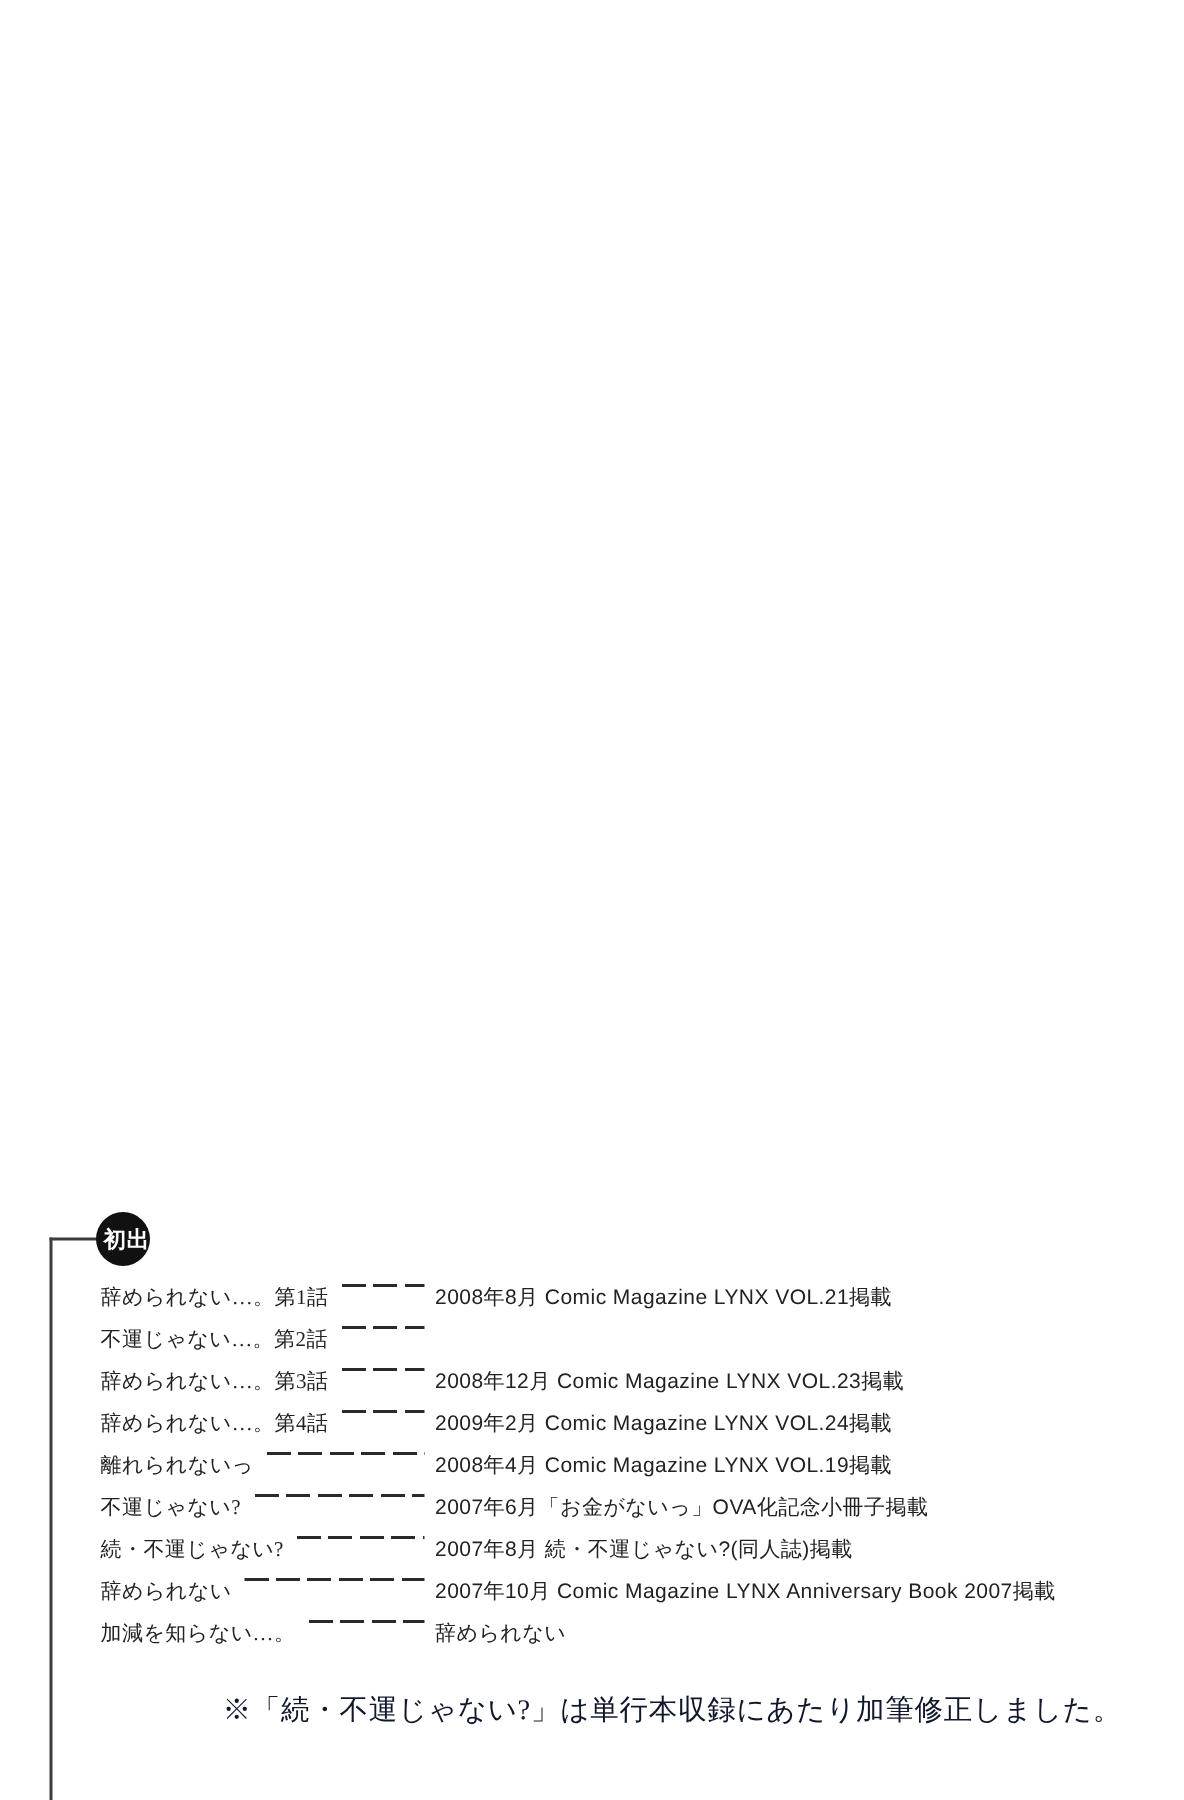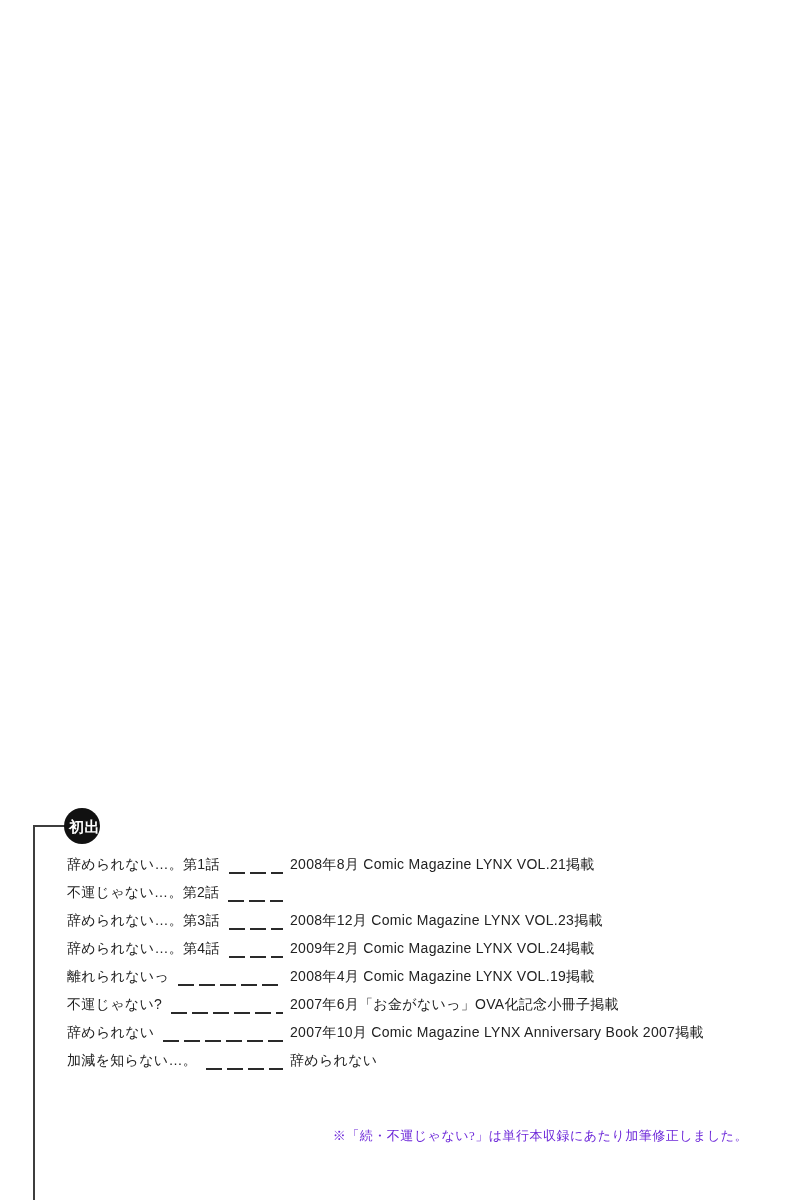--- a/index.html
+++ b/index.html
@@ -52,23 +52,24 @@
   .row {
     display: flex;
     align-items: center;
     height: 28px;
     font-size: 14px;
     letter-spacing: 0.3px;
     white-space: nowrap;
   }
   .row .left-group {
     display: flex;
-    align-items: flex-end;
+    align-items: flex-start;
     width: 223px;
     flex: 0 0 223px;
+    font-family: Liberation Serif, serif;
   }
   .row .title {
     white-space: nowrap;
   }
   .row .dash {
     flex: 1 1 auto;
     height: 2px;
     margin: 0 7px 0 9px;
     background: repeating-linear-gradient(
       to right,
@@ -77,23 +78,23 @@
     );
   }
   .row .detail {
     white-space: nowrap;
   }
   .footnote {
     position: absolute;
     right: 41px;
     top: 1127px;
     font-family: "Liberation Serif", "DejaVu Serif", serif;
-    font-size: 13px;
+    font-size: 19px;
     letter-spacing: 0.5px;
-    color: #6d28d9;
+    color: #0f172a;
     white-space: nowrap;
   }
 </style>
 </head>
 <body>
 
 <div class="bracket"></div>
 
 <div class="badge">
   <span class="badge-label">初出</span>
@@ -136,20 +137,27 @@
     </div>
     <div class="row">
       <div class="left-group">
         <span class="title">不運じゃない?</span>
         <div class="dash"></div>
       </div>
       <span class="detail">2007年6月「お金がないっ」OVA化記念小冊子掲載</span>
     </div>
     <div class="row">
       <div class="left-group">
+        <span class="title">続・不運じゃない?</span>
+        <div class="dash"></div>
+      </div>
+      <span class="detail">2007年8月 続・不運じゃない?(同人誌)掲載</span>
+    </div>
+    <div class="row">
+      <div class="left-group">
         <span class="title">辞められない</span>
         <div class="dash"></div>
       </div>
       <span class="detail">2007年10月 Comic Magazine LYNX Anniversary Book 2007掲載</span>
     </div>
     <div class="row">
       <div class="left-group">
         <span class="title">加減を知らない…。</span>
         <div class="dash"></div>
       </div>

